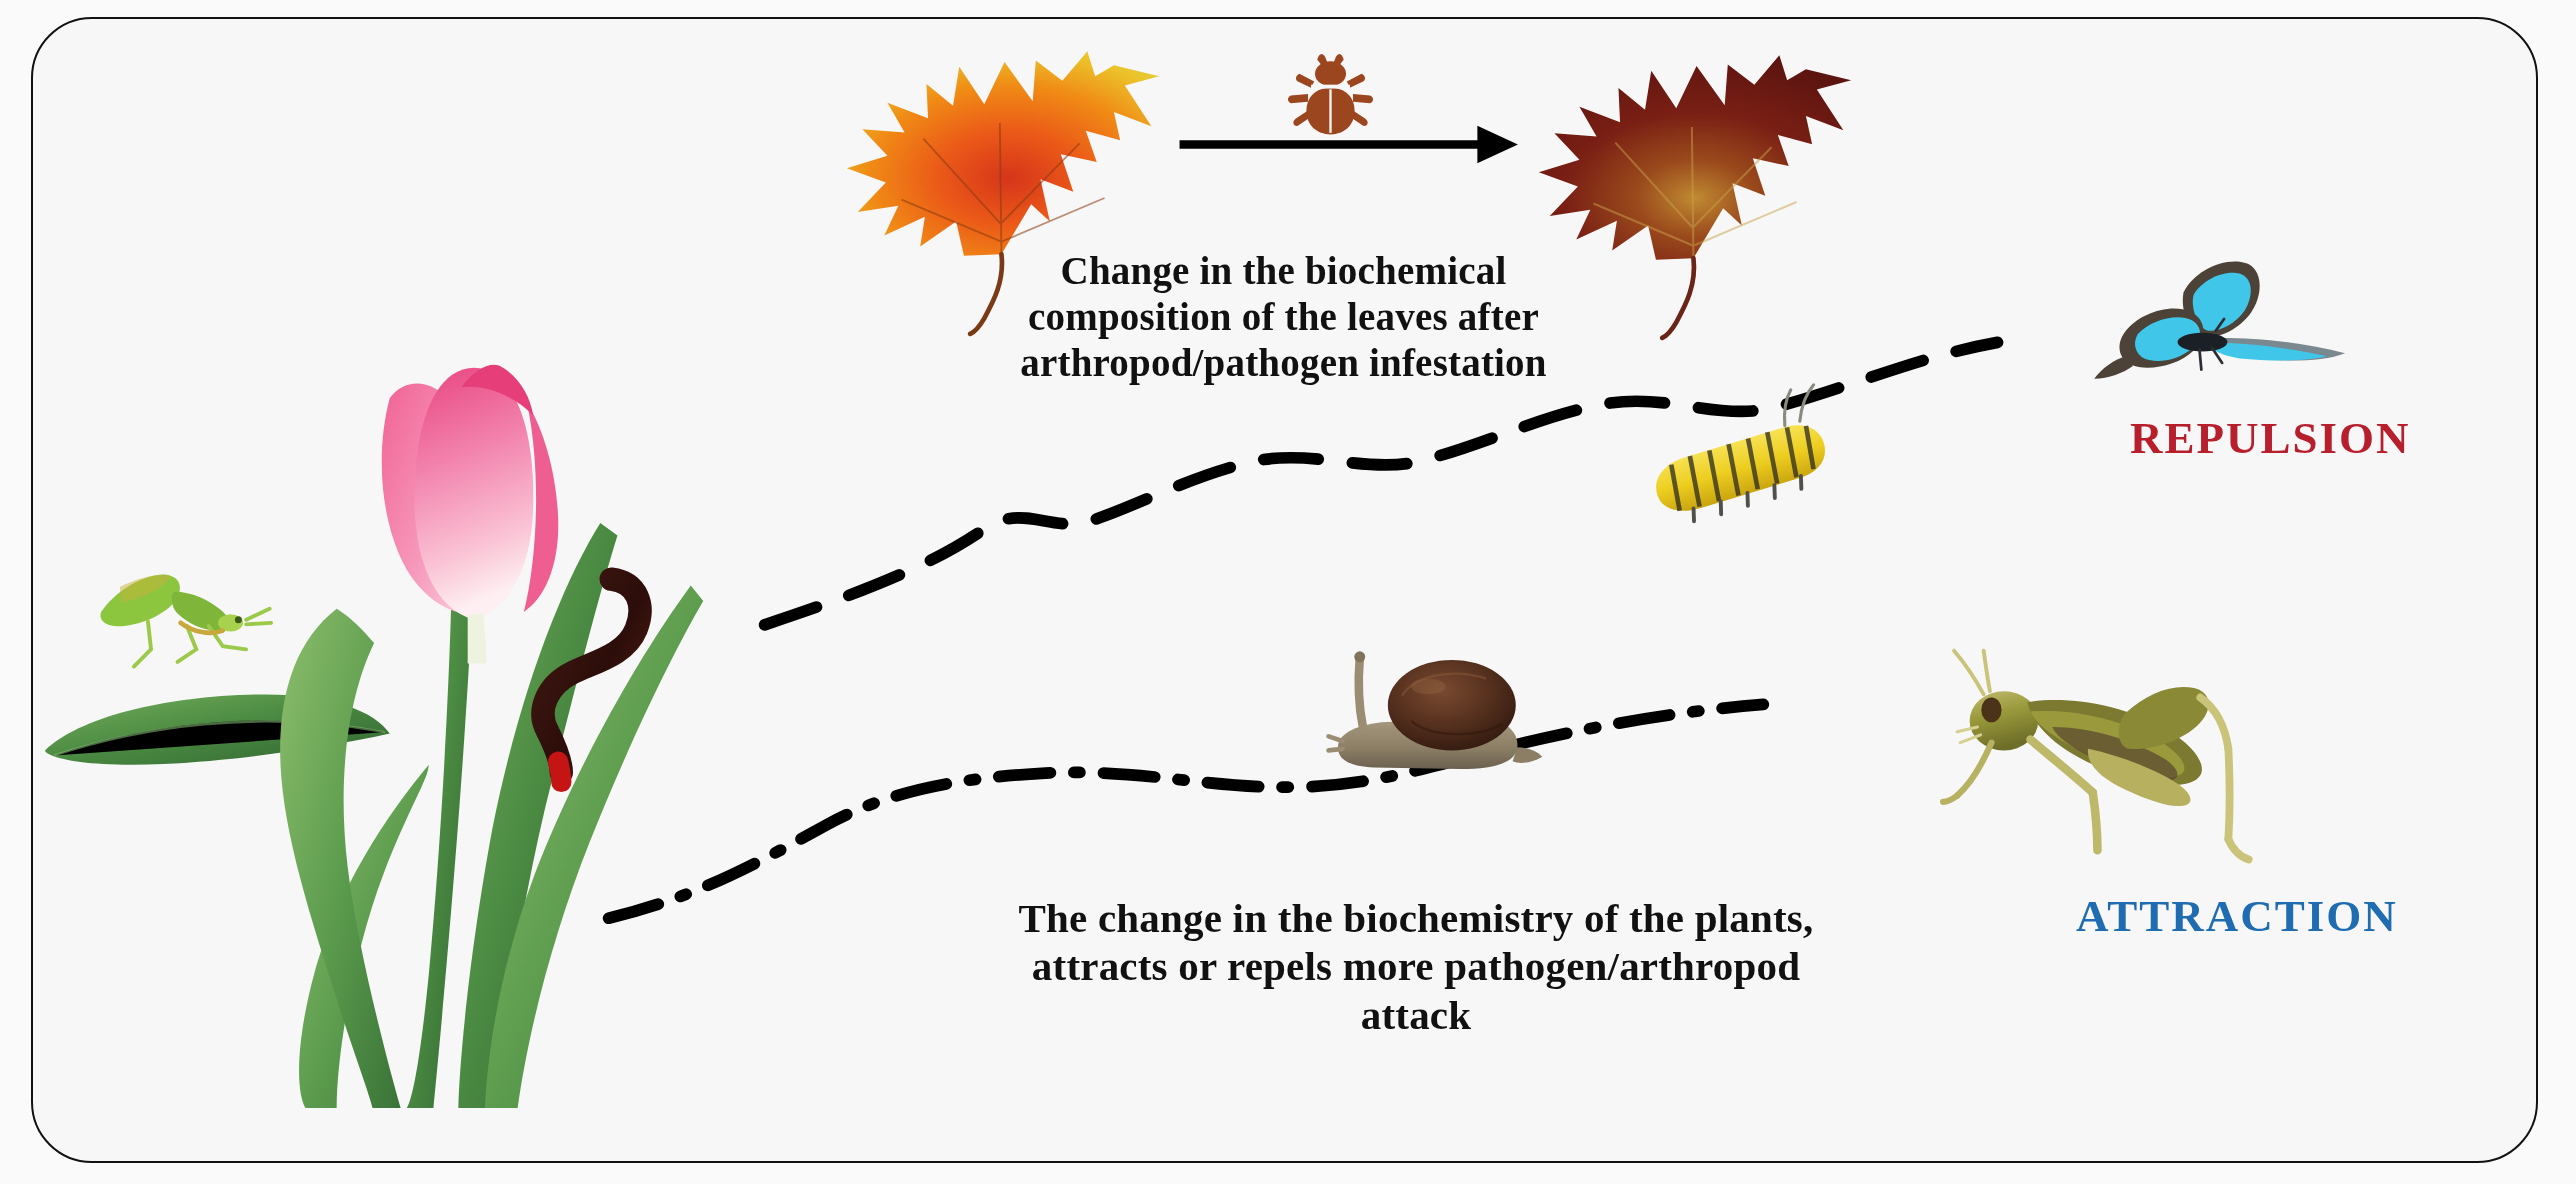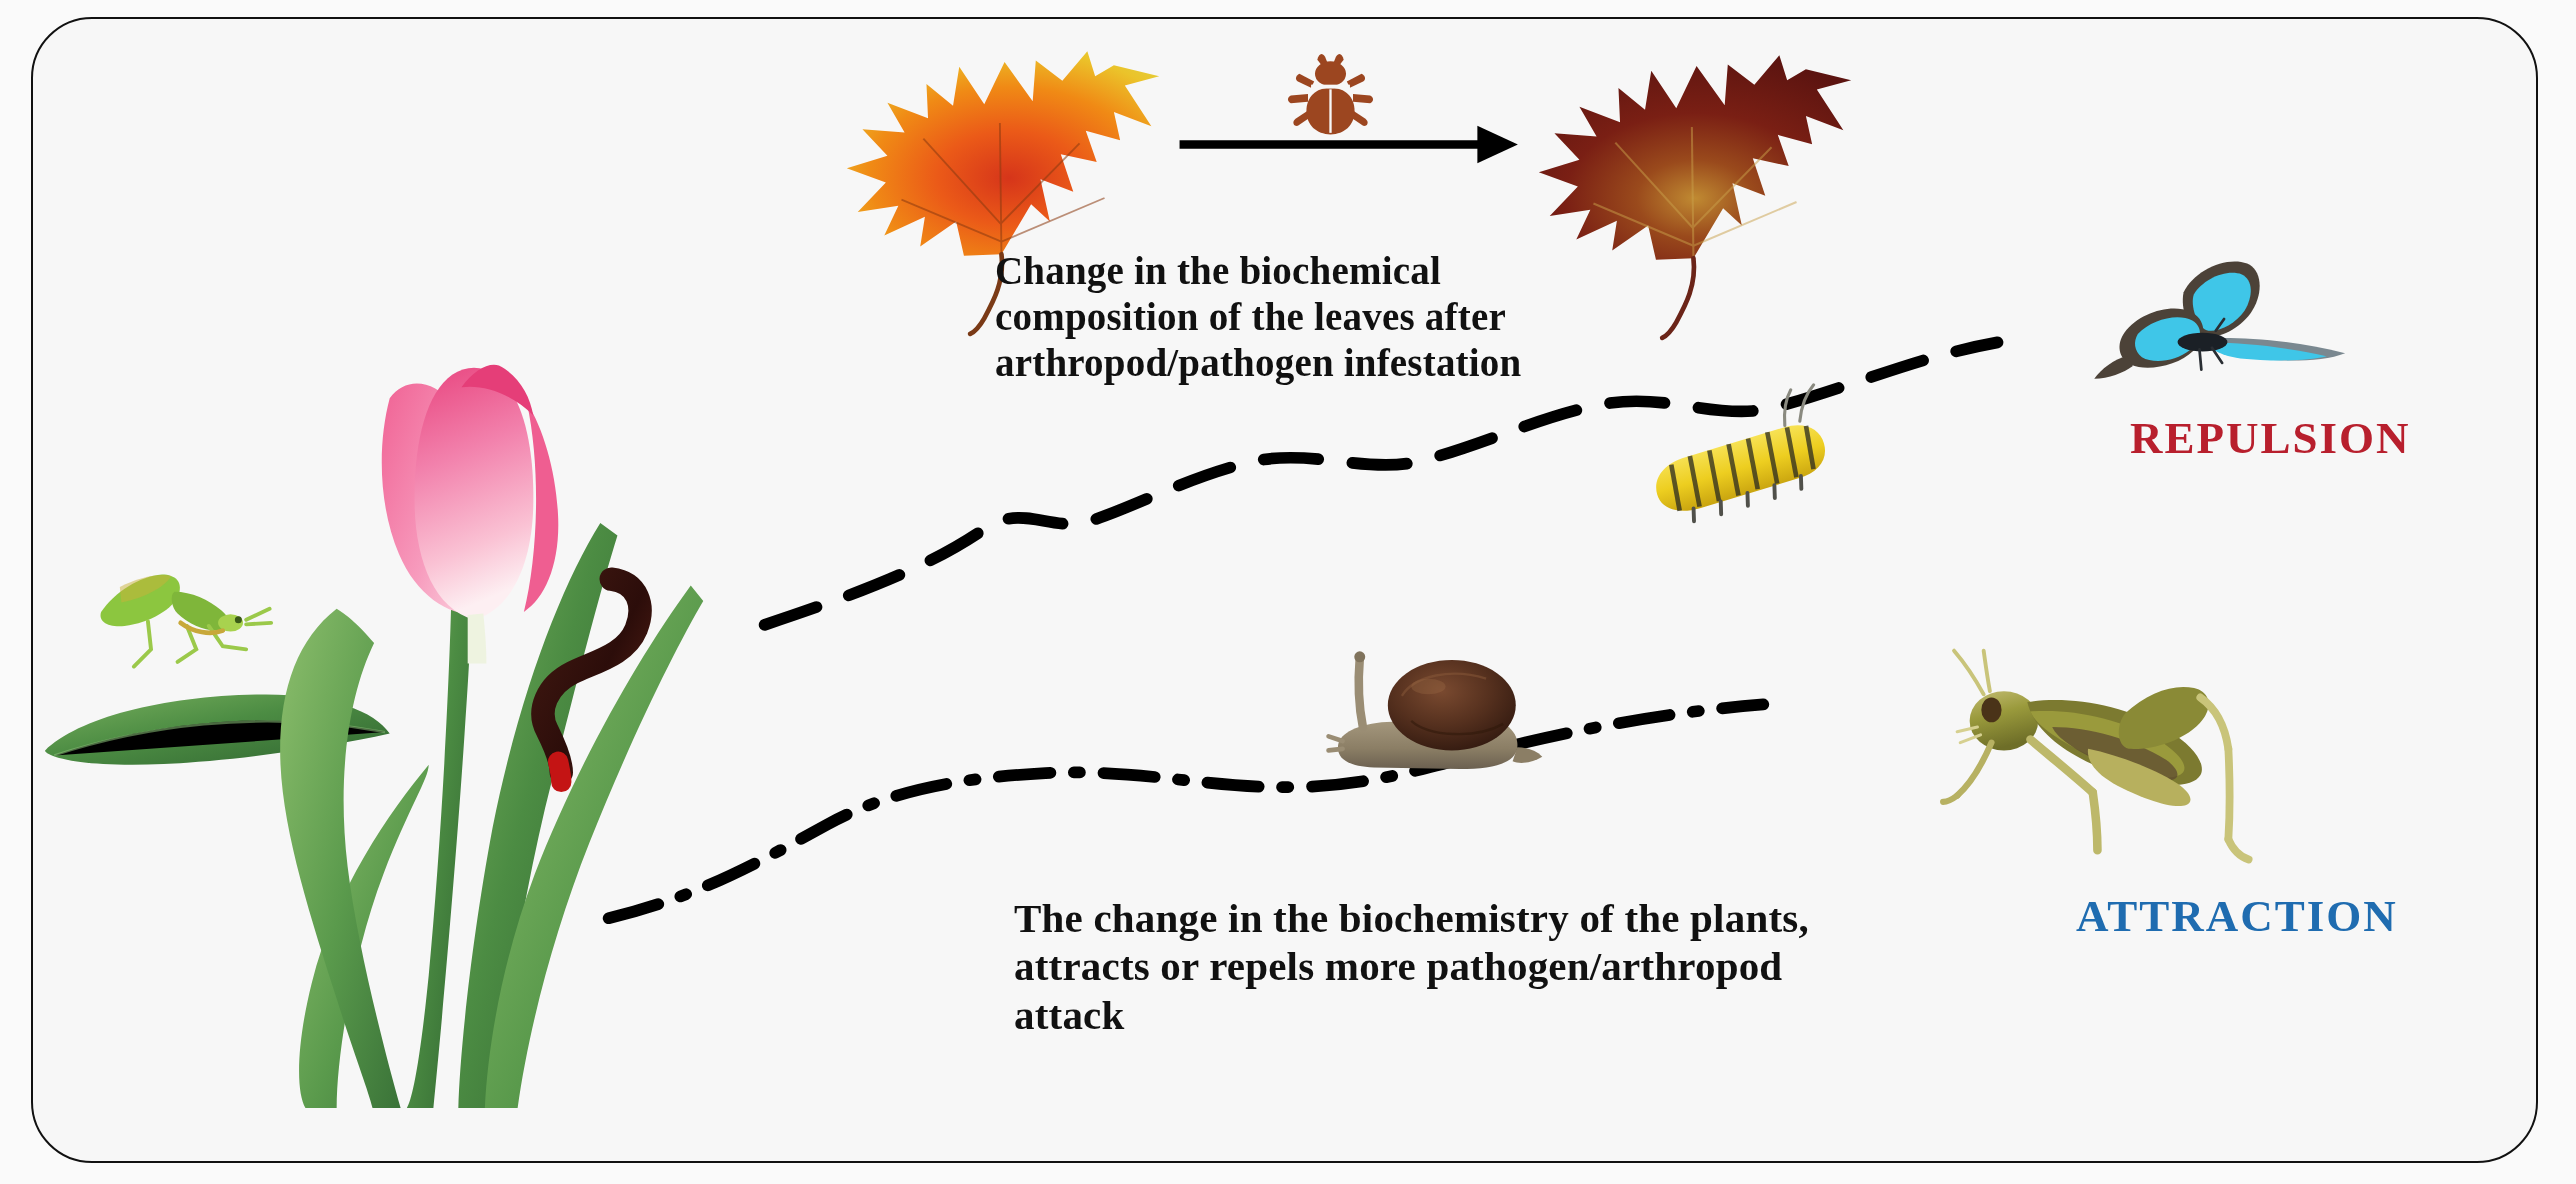--- a/index.html
+++ b/index.html
@@ -13,21 +13,21 @@
     border:2.3px solid #111;border-radius:61px;background:#f7f7f7;
     box-sizing:border-box;
   }
 
   
   .abs{position:absolute;}
 
   
   .body-text{
     font-family:"Liberation Serif",serif;
-    font-weight:700;color:#111;line-height:1.18;
+    font-weight:700;color:#111;text-align:center;line-height:1.18;
     letter-spacing:0.2px;
   }
   #top-caption{left:995px;top:248px;width:577px;font-size:39px;}
   #bottom-caption{left:1014px;top:894px;width:804px;font-size:41px;}
 
   .outcome-label{
     font-family:"Liberation Serif",serif;font-weight:700;
     letter-spacing:2px;font-size:45px;white-space:nowrap;
   }
   #repulsion-label{left:2130px;top:412px;color:#B81F2D;}

